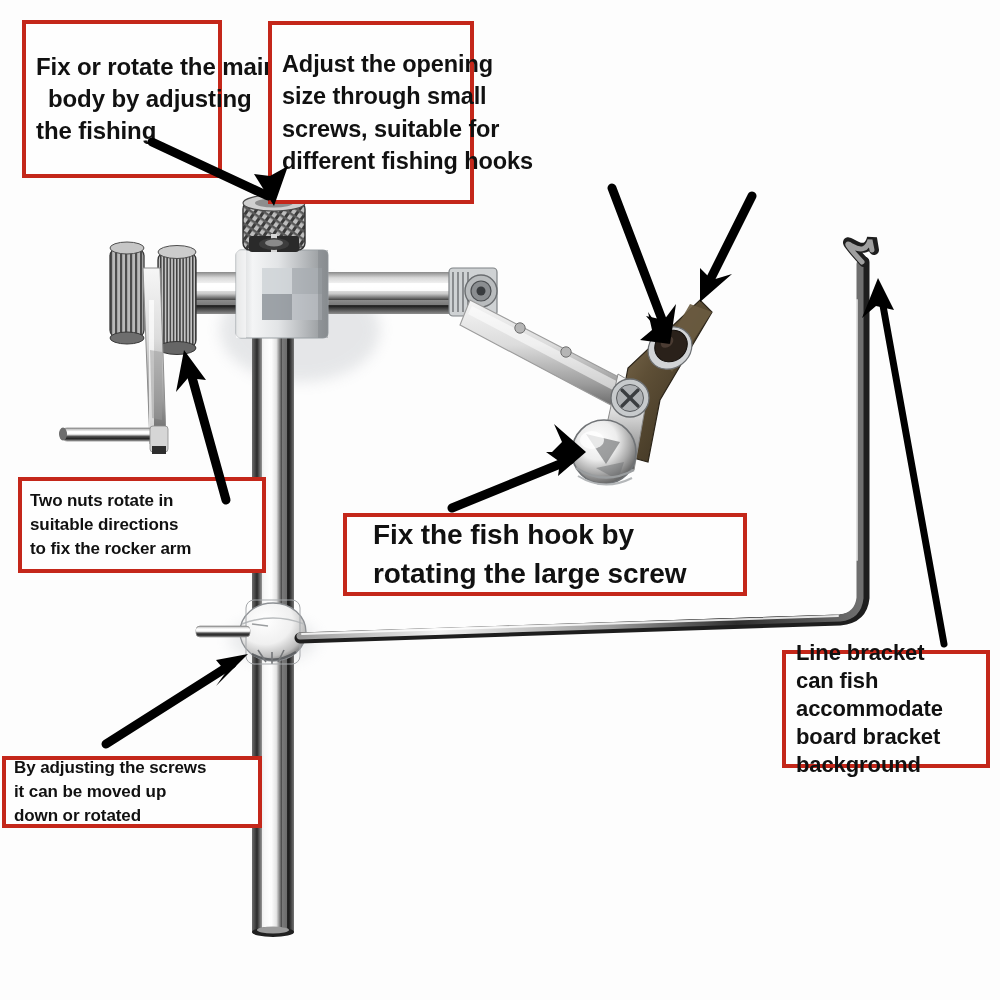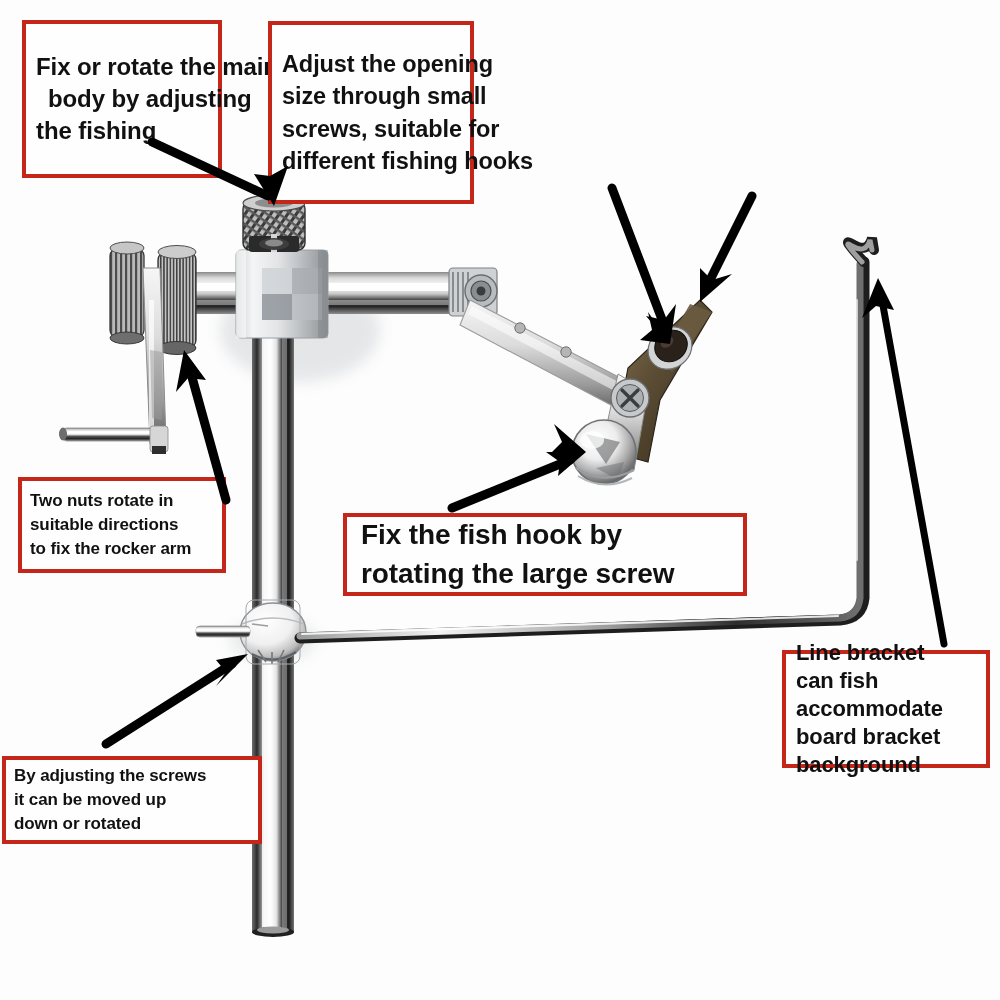--- a/index.html
+++ b/index.html
@@ -28,27 +28,27 @@
     z-index:40;
   }
   .callout .line{display:block;white-space:nowrap;}
 
   #box-main-body{left:22px;top:20px;width:200px;height:158px;padding:6px 10px;font-size:24px;line-height:1.32;}
   #box-main-body .line{text-align:left;}
   #box-main-body .line.indent{padding-left:12px;}
 
   #box-opening{left:268px;top:21px;width:206px;height:183px;padding:6px 10px;font-size:23.5px;line-height:1.38;}
 
-  #box-two-nuts{left:18px;top:477px;width:208px;height:96px;padding:4px 8px;font-size:17px;line-height:1.42;}
-
-  #box-fish-hook{left:343px;top:513px;width:404px;height:83px;padding:2px 14px;font-size:28px;line-height:1.38;}
+  #box-two-nuts{left:18px;top:477px;width:248px;height:96px;padding:4px 8px;font-size:17px;line-height:1.42;}
+
+  #box-fish-hook{left:343px;top:513px;width:404px;height:83px;padding:2px 26px;font-size:28px;line-height:1.38;}
 
   #box-line-bracket{left:782px;top:650px;width:208px;height:118px;padding:4px 10px;font-size:22px;line-height:1.28;}
 
-  #box-adjust-screws{left:2px;top:756px;width:260px;height:88px;padding:3px 8px;font-size:17px;line-height:1.42;}
+  #box-adjust-screws{left:2px;top:756px;width:260px;height:72px;padding:3px 8px;font-size:17px;line-height:1.42;}
 
   
   #art{position:absolute;left:0;top:0;width:1000px;height:1000px;z-index:10;}
   #arrows{position:absolute;left:0;top:0;width:1000px;height:1000px;z-index:60;pointer-events:none;}
 </style>
 </head>
 <body>
 
 <div id="stage">
 

